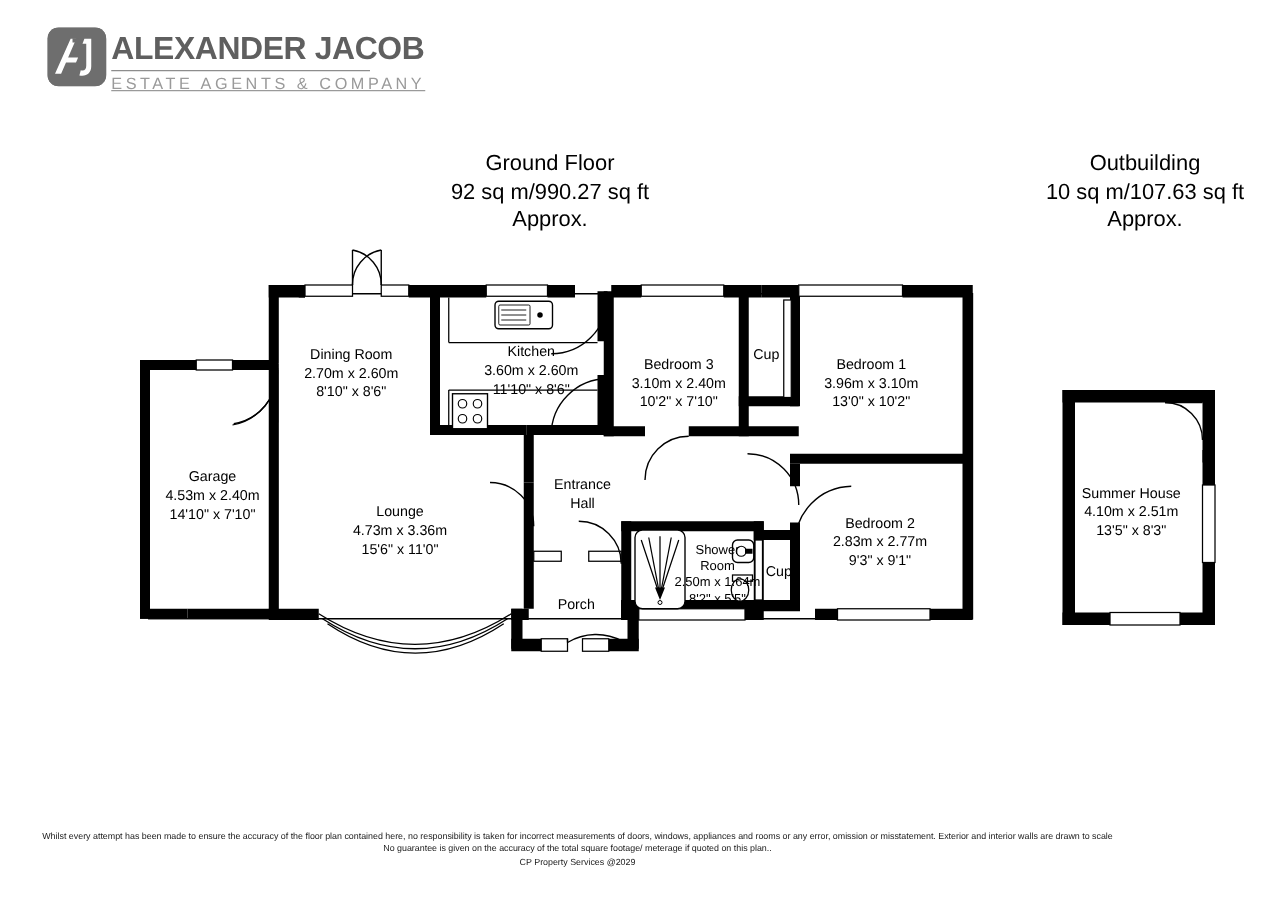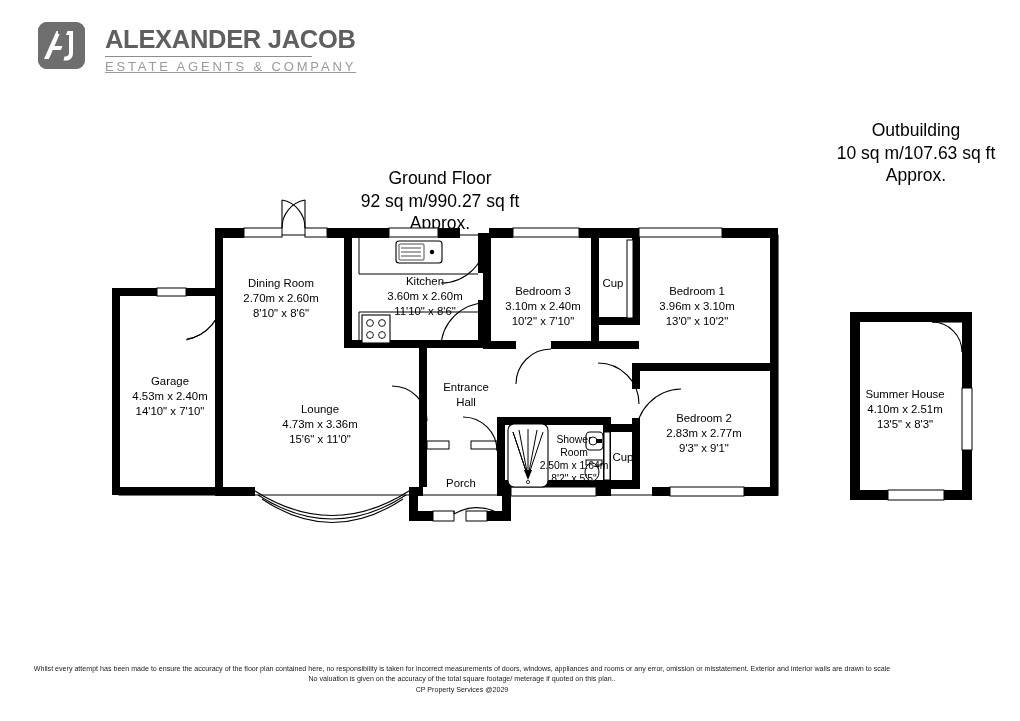--- a/index.html
+++ b/index.html
@@ -28,21 +28,21 @@
   #logo-mark {
     width: 47px;
     height: 47px;
     border-radius: 9px;
     background: #6e6e6e;
     position: relative;
     flex: 0 0 auto;
   }
   #logo-mark svg { display: block; }
   #brand-text {
-    margin-left: 20px;
+    margin-left: 4px;
     padding-top: 5px;
   }
   #brand-name {
     font-size: 25.5px;
     font-weight: bold;
     letter-spacing: -0.3px;
     color: #5f5f5f;
     line-height: 1;
     white-space: nowrap;
   }
@@ -63,21 +63,21 @@
 
   
   .plan-heading {
     position: absolute;
     text-align: center;
     font-size: 17.5px;
     line-height: 22.5px;
     color: #000;
     white-space: nowrap;
   }
-  #ground-floor-heading { left: 310px; top: 119px; width: 260px; margin-top: 48px; }
+  #ground-floor-heading { left: 310px; top: 119px; width: 260px; }
   #outbuilding-heading  { left: 786px; top: 119px; width: 260px; }
 
   
   #plan-canvas {
     position: absolute;
     left: 0;
     top: 0;
     width: 1020px;
     height: 721px;
   }
@@ -411,15 +411,15 @@
       <text x="466" y="406">Hall</text>
     </g>
     <text x="461" y="487">Porch</text>
     <text x="613" y="287">Cup</text>
     <text x="623" y="461">Cup</text>
   </g>
 </svg>
 
 <div id="disclaimer">
   <div>Whilst every attempt has been made to ensure the accuracy of the floor plan contained here, no responsibility is taken for incorrect measurements of doors, windows, appliances and rooms or any error, omission or misstatement. Exterior and interior walls are drawn to scale</div>
-  <div>No valuation is given on the accuracy of the total square footage/ meterage if quoted on this plan..</div>
+  <div>No guarantee is given on the accuracy of the total square footage/ meterage if quoted on this plan..</div>
   <div>CP Property Services @2029</div>
 </div>
 
 </body></html>

